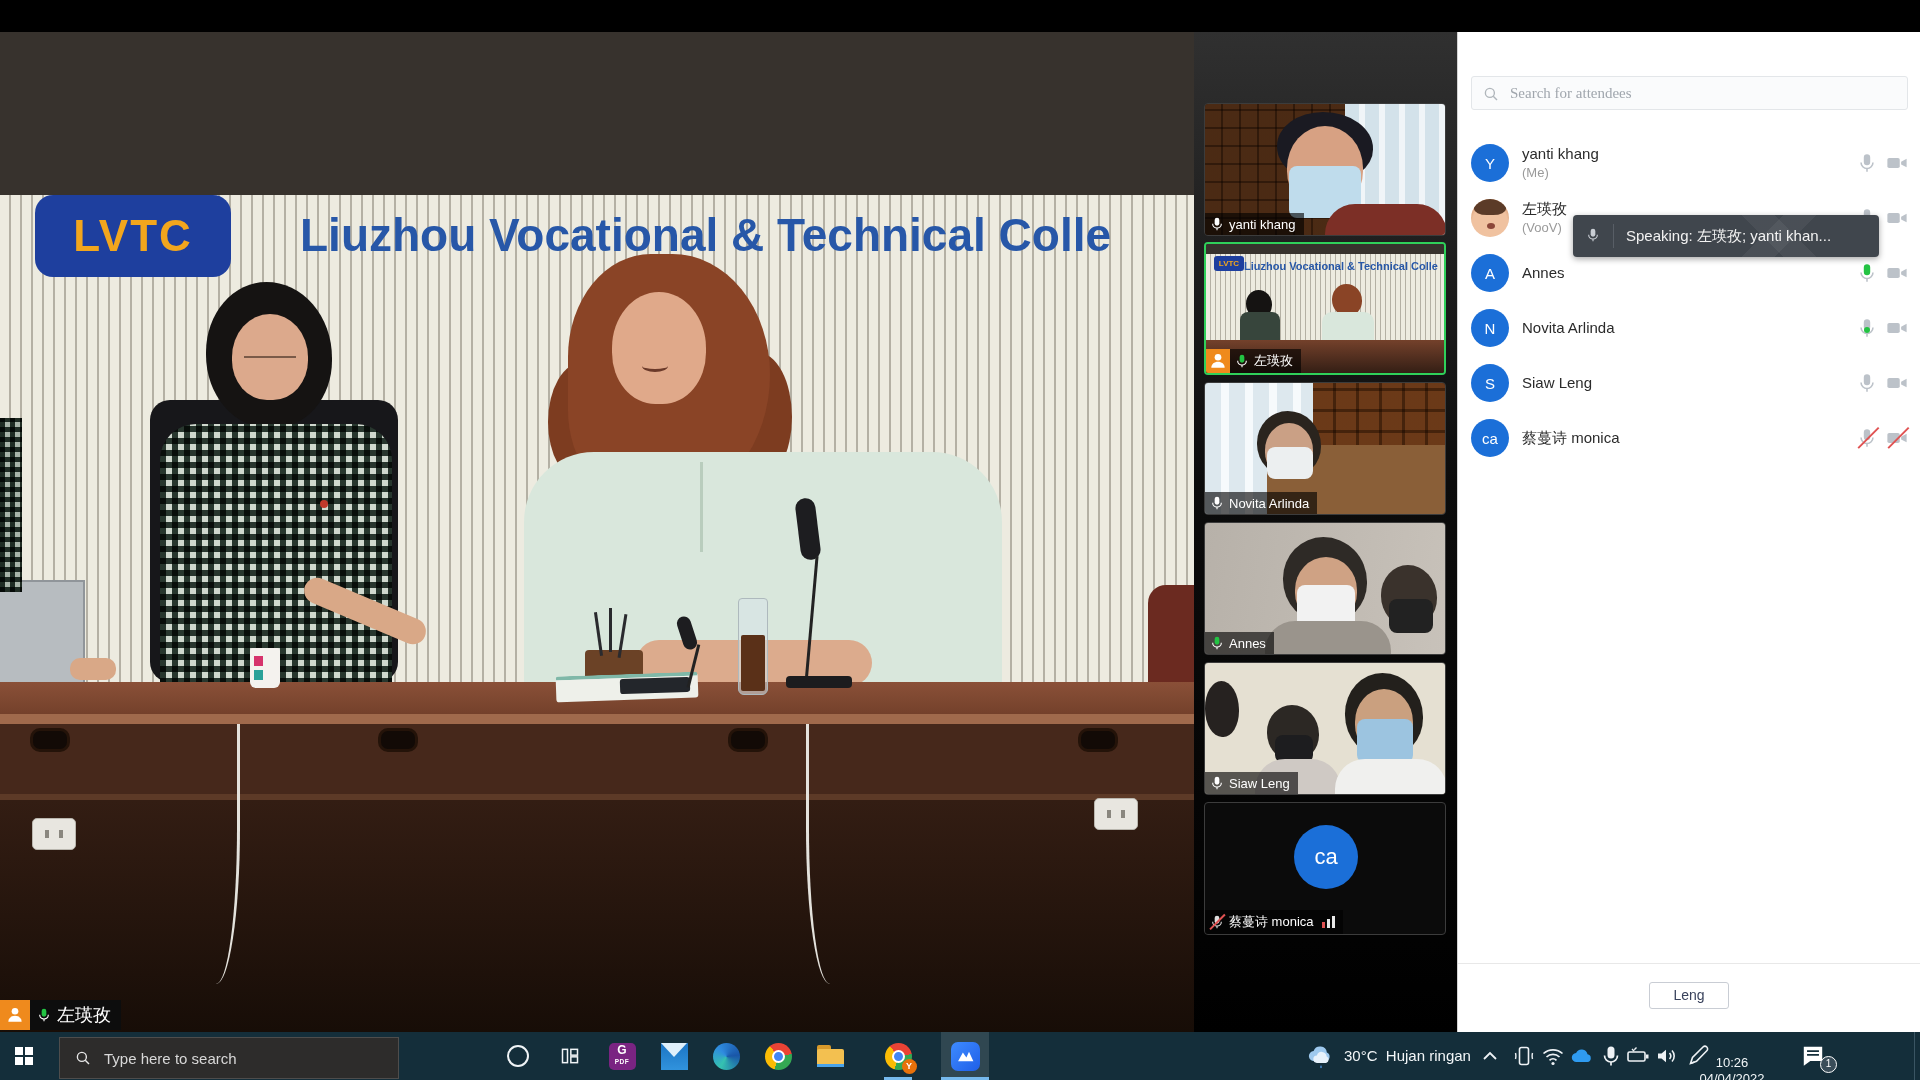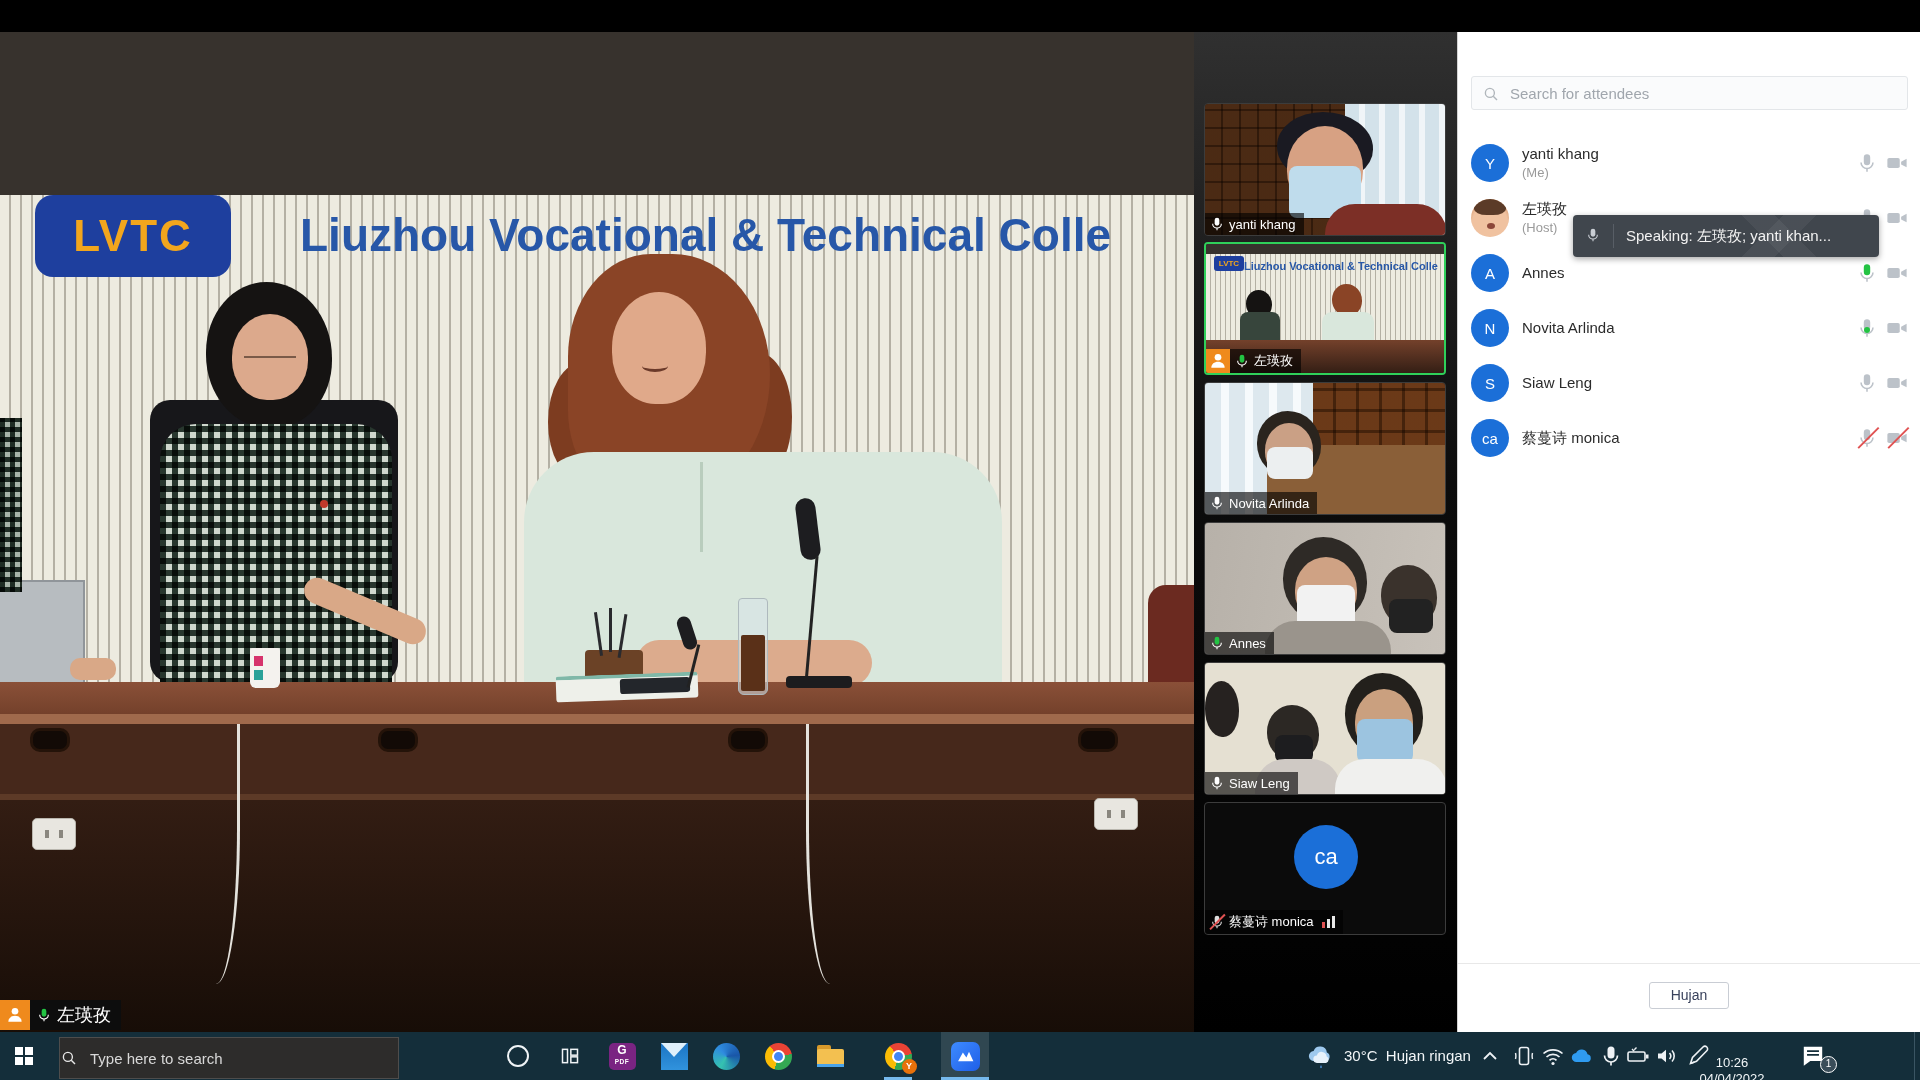--- a/index.html
+++ b/index.html
@@ -83,21 +83,21 @@
   .t-face{position:absolute;border-radius:50% 50% 46% 46%;}
   .t-mask{position:absolute;border-radius:8px;}
   .t-body{position:absolute;border-radius:30px 30px 0 0;}
 
   
   .phead{position:absolute;left:0;top:0;width:100%;height:38px;border-bottom:1px solid #ececec;background:#fff;}
   .phead .ttl{position:absolute;left:36px;top:0;height:38px;line-height:38px;font-size:15px;color:#333;}
   .phicon{position:absolute;top:10px;width:18px;height:18px;color:#7a8085;}
   .burgerbox{position:absolute;right:0;top:0;width:28px;height:38px;background:#ececec;border-left:1px solid #dcdcdc;display:flex;align-items:center;justify-content:center;color:#555;}
   .searchbox{position:absolute;left:13px;top:44px;width:437px;height:34px;background:#fafbfc;border:1px solid #e3e6e9;border-radius:3px;}
-  .searchbox input{position:absolute;left:36px;top:0;width:390px;height:32px;border:none;outline:none;background:transparent;font-size:15px;color:#555;}
+  .searchbox input{position:absolute;left:36px;top:0;width:390px;height:32px;border:none;outline:none;background:transparent;font-size:15px;color:#555;font-family:Liberation Serif, serif;}
   .searchbox input::placeholder{color:#a0a6ad;}
   .arow{position:absolute;left:0;width:463px;height:55px;}
   .avatar{position:absolute;left:13px;top:8px;width:38px;height:38px;border-radius:50%;background:#1b6fd8;color:#fff;font-size:15px;display:flex;align-items:center;justify-content:center;}
   .aname{position:absolute;left:64px;font-size:15px;color:#2b2b2b;white-space:nowrap;}
   .asub{position:absolute;left:64px;font-size:13px;color:#9a9a9a;}
   .rowmic,.rowcam{position:absolute;top:16px;width:22px;height:22px;color:#bcc2c9;}
   .rowmic{left:398px;}.rowcam{left:428px;}
   .rowmic svg,.rowcam svg{width:22px;height:22px;display:block;}
   .micgreendot::before{content:"";position:absolute;left:8px;top:10px;width:6px;height:6px;border-radius:50%;background:#23c343;z-index:2;}
   .photoav{background:radial-gradient(circle at 50% 62%,#f0c2a0 58%,#e0a982 70%);overflow:hidden;}
@@ -106,21 +106,21 @@
   .tooltip{position:absolute;left:115px;top:183px;width:306px;height:42px;background:#40464d;border-radius:4px;box-shadow:0 2px 6px rgba(0,0,0,.35);display:flex;align-items:center;color:#f2f2f2;font-size:15px;overflow:hidden;}
   .tooltip .tmic{width:18px;height:18px;color:#c9ced4;margin:0 10px 0 12px;}
   .tooltip .sep{width:1px;height:24px;background:#585e66;margin-right:12px;}
   .tooltip .wm{position:absolute;right:40px;top:0;width:120px;height:42px;background:linear-gradient(45deg,transparent 40%,rgba(255,255,255,.05) 40% 60%,transparent 60%),linear-gradient(-45deg,transparent 40%,rgba(255,255,255,.05) 40% 60%,transparent 60%);}
   .pdivider{position:absolute;left:0;top:931px;width:463px;border-top:1px solid #e8e8e8;}
   .mutebtn{position:absolute;left:191px;top:950px;width:80px;height:27px;background:#fff;border:1px solid #c9cdd4;border-radius:3px;color:#39425c;font-size:14px;text-align:center;line-height:25px;}
 
   
   .taskbar{position:absolute;left:0;top:1032px;width:1920px;height:48px;background:#142e3a;color:#eef2f5;}
   .tslot{position:absolute;top:0;width:48px;height:48px;display:flex;align-items:center;justify-content:center;}
-  .tsearch{position:absolute;left:59px;top:5px;width:340px;height:42px;background:#2d2c2b;border:1px solid #4e4d4c;display:flex;align-items:center;gap:12px;font-size:15px;color:#d8d8d8;}
+  .tsearch{position:absolute;left:59px;top:5px;width:340px;height:42px;background:#2d2c2b;border:1px solid #4e4d4c;display:flex;align-items:center;gap:12px;padding-left:14px;font-size:15px;color:#d8d8d8;}
   .winlogo{display:grid;grid-template-columns:8px 8px;grid-template-rows:8px 8px;gap:2px;}
   .winlogo i{background:#fff;}
   .underline{position:absolute;bottom:0;height:3px;background:#76b9ed;}
   .trayico{position:absolute;top:12px;width:24px;height:24px;color:#eef2f5;}
   .trayico svg{width:24px;height:24px;display:block;}
   .wxtext{position:absolute;left:1344px;top:0;height:48px;line-height:48px;font-size:15px;color:#f2f6f8;white-space:nowrap;}
   .clock{position:absolute;left:1690px;top:23px;width:84px;text-align:center;font-size:13px;line-height:16px;color:#f2f6f8;}
   .notif{position:absolute;left:1800px;top:11px;width:30px;height:26px;}
   .nbadge{position:absolute;right:-7px;bottom:-4px;width:17px;height:17px;border-radius:50%;background:#3a4d59;border:1.5px solid #fff;color:#fff;font-size:10px;text-align:center;line-height:14px;}
   .showdesk{position:absolute;right:0;top:0;width:6px;height:48px;border-left:1px solid #3a5563;}
@@ -424,21 +424,21 @@
             </svg>
           </span>
       </div>
 
       <div class="arow" style="top:159px">
         <div class="avatar photoav">
             <i></i>
             <b></b>
           </div>
         <div class="aname" style="top:9px">左瑛孜</div>
-        <div class="asub" style="top:29px">(Host)</div>
+        <div class="asub" style="top:29px">(VooV)</div>
         <span class="rowmic micw">
             <svg>
               <use href="#ic-mic"></use>
             </svg>
           </span>
         <span class="rowcam micw">
             <svg>
               <use href="#ic-cam"></use>
             </svg>
           </span>
@@ -509,21 +509,21 @@
         <span class="tmic micw" style="--body:#c9ced4">
             <svg width="18" height="18">
               <use href="#ic-mic"></use>
             </svg>
           </span>
         <span class="sep"></span>
         <span>Speaking: 左瑛孜; yanti khan...</span>
       </div>
 
       <div class="pdivider"></div>
-      <div class="mutebtn">Hujan</div>
+      <div class="mutebtn">Leng</div>
     </div>
   </div>
 
   <div class="taskbar">
     <div class="tslot" style="left:0">
       <span class="winlogo">
           <i></i>
           <i></i>
           <i></i>
           <i></i>

